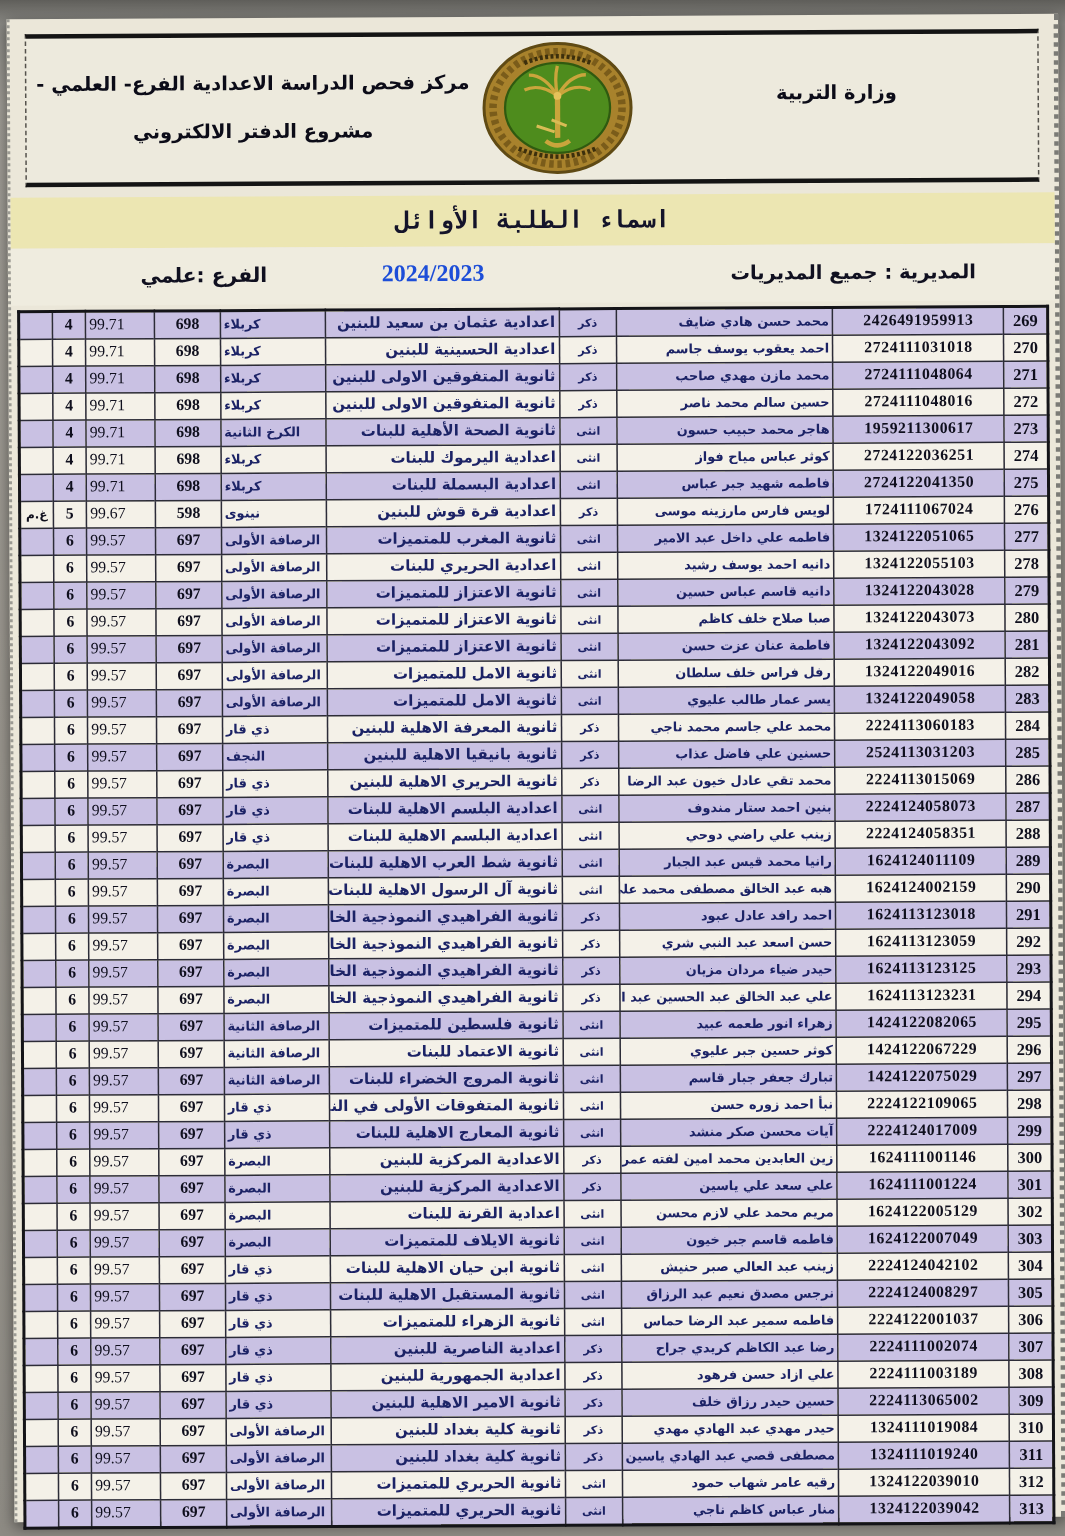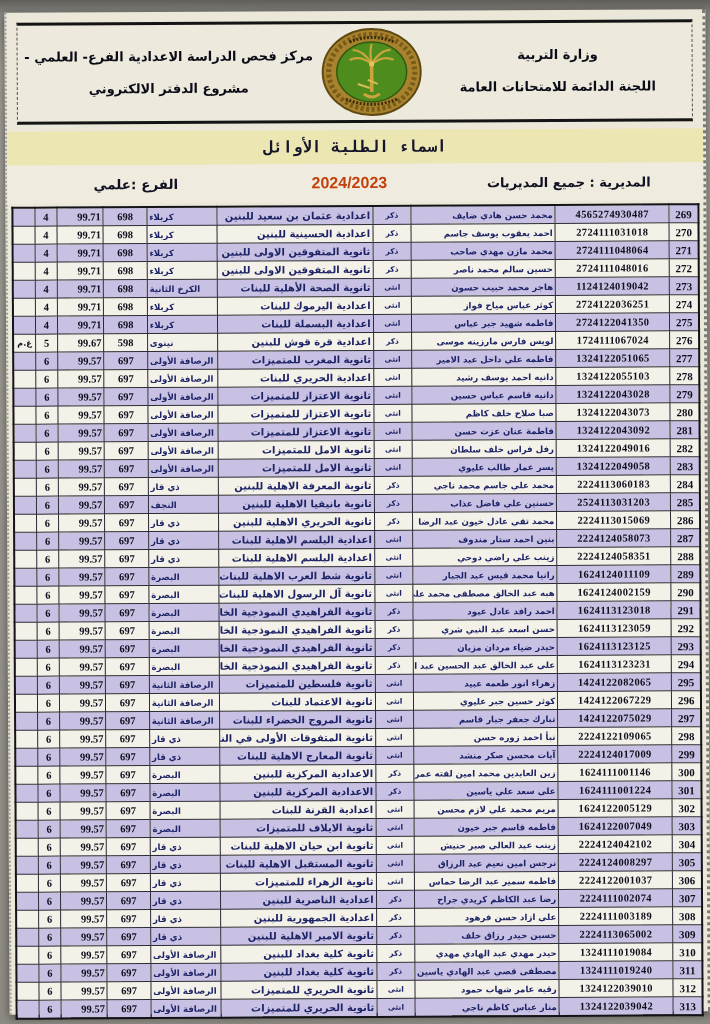--- a/index.html
+++ b/index.html
@@ -25,53 +25,52 @@
   }
   .h-block{flex:1.15;text-align:center;color:#0c0c18;font-weight:bold;font-size:13px;line-height:1.2;}
   .h-block .l1{margin-bottom:16px;}
   .h-center{width:112px;display:flex;justify-content:center;align-items:center;}
   
   .title-band{margin-top:7px;height:34px;background:#ece6b2;display:flex;align-items:center;justify-content:center;}
   .page-title{font-size:16px;font-weight:bold;color:#14142a;font-family:Liberation Mono, monospace;}
   
   .subheader{height:38px;display:flex;align-items:center;direction:rtl;padding:0 10px;background:#efecdf;}
   .sub-right{flex:1.05;text-align:center;font-weight:bold;font-size:13px;color:#101020;}
-  .sub-year{flex:.8;text-align:center;font-weight:bold;font-size:16px;font-family:Liberation Sans, sans-serif;color:#c2410c;}
+  .sub-year{flex:.8;text-align:left;font-weight:bold;font-size:16px;font-family:Liberation Serif, serif;color:#1d4ed8;}
   .sub-left{flex:1;text-align:center;font-weight:bold;font-size:13.5px;color:#101020;}
   
   table.results{
     width:688px;margin:3px auto 0;border-collapse:collapse;table-layout:fixed;
     direction:rtl;border:2px solid #141418;
   }
   .results td{
     border:1px solid #2c2c38;height:17px;padding:0 2px;
     overflow:hidden;white-space:nowrap;vertical-align:middle;
   }
   tr.odd{background:#c9c1e3;}
   tr.even{background:#f4f1e8;}
   .c-no   {font-family:"Liberation Serif",serif;font-weight:bold;font-size:11px;text-align:center;color:#0f0f1d;margin-top:16px;}
   .c-exam {font-family:"Liberation Serif",serif;font-weight:bold;font-size:10.5px;text-align:center;letter-spacing:.4px;color:#0f0f1d;}
   .c-name {font-weight:bold;font-size:8.6px;color:#1c2366;text-align:right;}
   .c-gender{font-weight:bold;font-size:7.5px;color:#1c2366;text-align:center;}
   .c-school{font-weight:bold;font-size:10px;color:#1c2366;text-align:right;}
   .c-dir  {font-weight:bold;font-size:8.6px;color:#1c2366;text-align:left;}
   .c-score{font-family:"Liberation Serif",serif;font-weight:bold;font-size:10.5px;text-align:center;color:#0f0f1d;}
-  .c-pct  {font-family:"Liberation Serif",serif;font-weight:bold;font-size:10.5px;text-align:right;color:#0f0f1d;}
+  .c-pct  {font-family:"Liberation Serif",serif;font-weight:normal;font-size:10.5px;text-align:left;color:#0f0f1d;}
   .c-rank {font-family:"Liberation Serif",serif;font-weight:bold;font-size:10.5px;text-align:center;color:#0f0f1d;}
   .c-note {font-weight:bold;font-size:8px;text-align:center;color:#0f0f1d;}
 </style>
 </head>
 <body>
 
 <div class="paper">
 
   <div class="header-box">
     <div class="h-block">
       <div class="l1">وزارة التربية</div>
-      <div>اللجنة الدائمة للامتحانات العامة</div>
     </div>
     <div class="h-center">
       <svg width="104" height="92" viewBox="0 0 104 92">
         <ellipse cx="52" cy="46" rx="49" ry="43" fill="#a8822c" stroke="#5f4a14" stroke-width="2"></ellipse>
         <ellipse cx="52" cy="46" rx="43" ry="37.5" fill="none" stroke="#7a5c1a" stroke-width="5" stroke-dasharray="3 2.5"></ellipse>
         <ellipse cx="52" cy="46" rx="35" ry="30" fill="#4e8c1d" stroke="#2f5a10" stroke-width="1.5"></ellipse>
         <path d="M52 66 L52 38" stroke="#caa53c" stroke-width="3.5"></path>
         <g stroke="#caa53c" stroke-width="2.2" fill="none">
           <path d="M52 38 C44 32, 36 31, 30 34"></path>
           <path d="M52 38 C60 32, 68 31, 74 34"></path>
@@ -111,21 +110,21 @@
         <col style="width:154px">
         <col style="width:70px">
       <col style="width:43px">
         <col style="width:46px">
         <col style="width:22px">
         <col style="width:22px">
     </colgroup>
     <tbody>
         <tr class="odd">
           <td class="c-no">269</td>
-          <td class="c-exam">4565274930487</td>
+          <td class="c-exam">2426491959913</td>
           <td class="c-name">محمد حسن هادي ضايف</td>
           <td class="c-gender">ذكر</td>
           <td class="c-school">اعدادية عثمان بن سعيد للبنين</td>
           <td class="c-dir">كربلاء</td>
           <td class="c-score">698</td>
           <td class="c-pct">99.71</td>
           <td class="c-rank">4</td>
           <td class="c-note"></td>
         </tr>
         <tr class="even">
@@ -159,21 +158,21 @@
           <td class="c-gender">ذكر</td>
           <td class="c-school">ثانوية المتفوقين الاولى للبنين</td>
           <td class="c-dir">كربلاء</td>
           <td class="c-score">698</td>
           <td class="c-pct">99.71</td>
           <td class="c-rank">4</td>
           <td class="c-note"></td>
         </tr>
         <tr class="odd">
           <td class="c-no">273</td>
-          <td class="c-exam">1124124019042</td>
+          <td class="c-exam">1959211300617</td>
           <td class="c-name">هاجر محمد حبيب حسون</td>
           <td class="c-gender">انثى</td>
           <td class="c-school">ثانوية الصحة الأهلية للبنات</td>
           <td class="c-dir">الكرخ الثانية</td>
           <td class="c-score">698</td>
           <td class="c-pct">99.71</td>
           <td class="c-rank">4</td>
           <td class="c-note"></td>
         </tr>
         <tr class="even">
@@ -544,21 +543,21 @@
           <td class="c-school">ثانوية ابن حيان الاهلية للبنات</td>
           <td class="c-dir">ذي قار</td>
           <td class="c-score">697</td>
           <td class="c-pct">99.57</td>
           <td class="c-rank">6</td>
           <td class="c-note"></td>
         </tr>
         <tr class="odd">
           <td class="c-no">305</td>
           <td class="c-exam">2224124008297</td>
-          <td class="c-name">نرجس امين نعيم عبد الرزاق</td>
+          <td class="c-name">نرجس مصدق نعيم عبد الرزاق</td>
           <td class="c-gender">انثى</td>
           <td class="c-school">ثانوية المستقبل الاهلية للبنات</td>
           <td class="c-dir">ذي قار</td>
           <td class="c-score">697</td>
           <td class="c-pct">99.57</td>
           <td class="c-rank">6</td>
           <td class="c-note"></td>
         </tr>
         <tr class="even">
           <td class="c-no">306</td>

